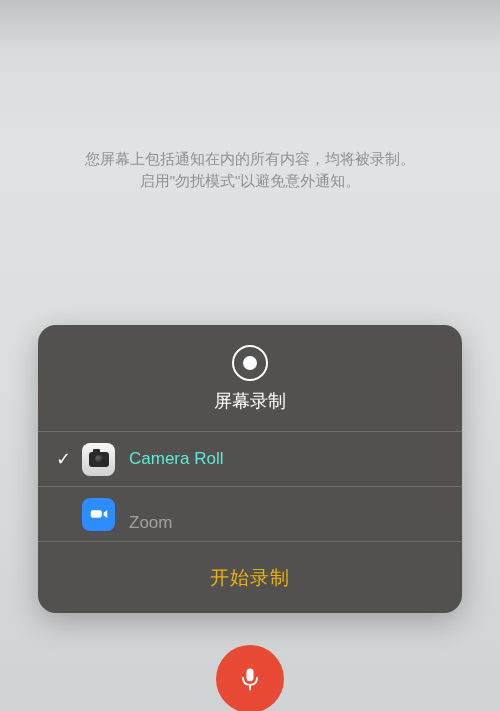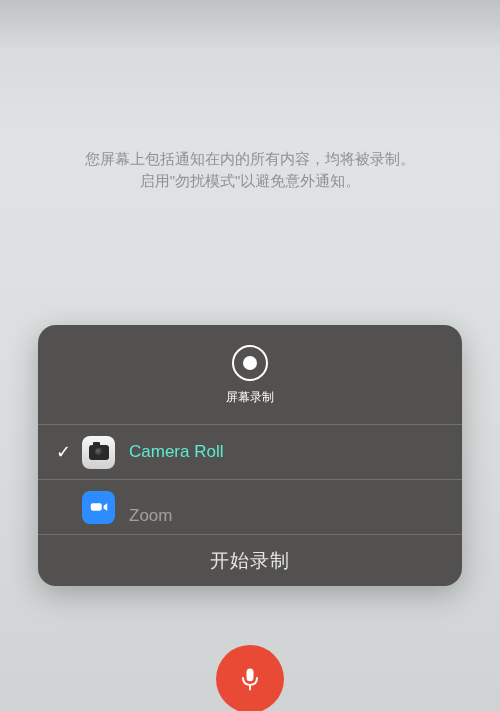--- a/index.html
+++ b/index.html
@@ -50,21 +50,21 @@
       display: flex; align-items: center; justify-content: center;
       margin-bottom: 8px;
     }
     .record-icon-wrap .inner {
       width: 14px; height: 14px;
       border-radius: 50%;
       background: #fff;
     }
     .sheet-title {
       color: #fff;
-      font-size: 12px;
+      font-size: 18px;
       font-weight: 400;
     }
     .option-row {
       display: flex;
       align-items: center;
       height: 55px;
       border-top: 0.5px solid rgba(255,255,255,0.18);
       padding: 0 18px;
     }
     .check-slot {
@@ -106,23 +106,23 @@
       background: radial-gradient(circle at 35% 35%, #666, #111);
     }
     .app-icon.zoom {
       background: #2D8CFF;
     }
     .app-icon.zoom svg { width: 22px; height: 22px; }
     .option-label-sel { color: #5eead4; font-size: 17px; }
     .option-label-unsel { color: rgba(255,255,255,0.45); font-size: 17px; margin-top: 18px; }
     .start-row {
       border-top: 0.5px solid rgba(255,255,255,0.18);
-      height: 52px;
+      height: 72px;
       display:flex; align-items:center; justify-content:center;
-      color:#e5e5e5;
+      color:#eab308;
       font-size: 19px;
       letter-spacing: 1px;
     }
     .mic-btn {
       position: absolute;
       bottom: 0;
       left: 50%;
       transform: translateX(-50%);
       width: 68px; height: 68px;
       background: #e84a36;

